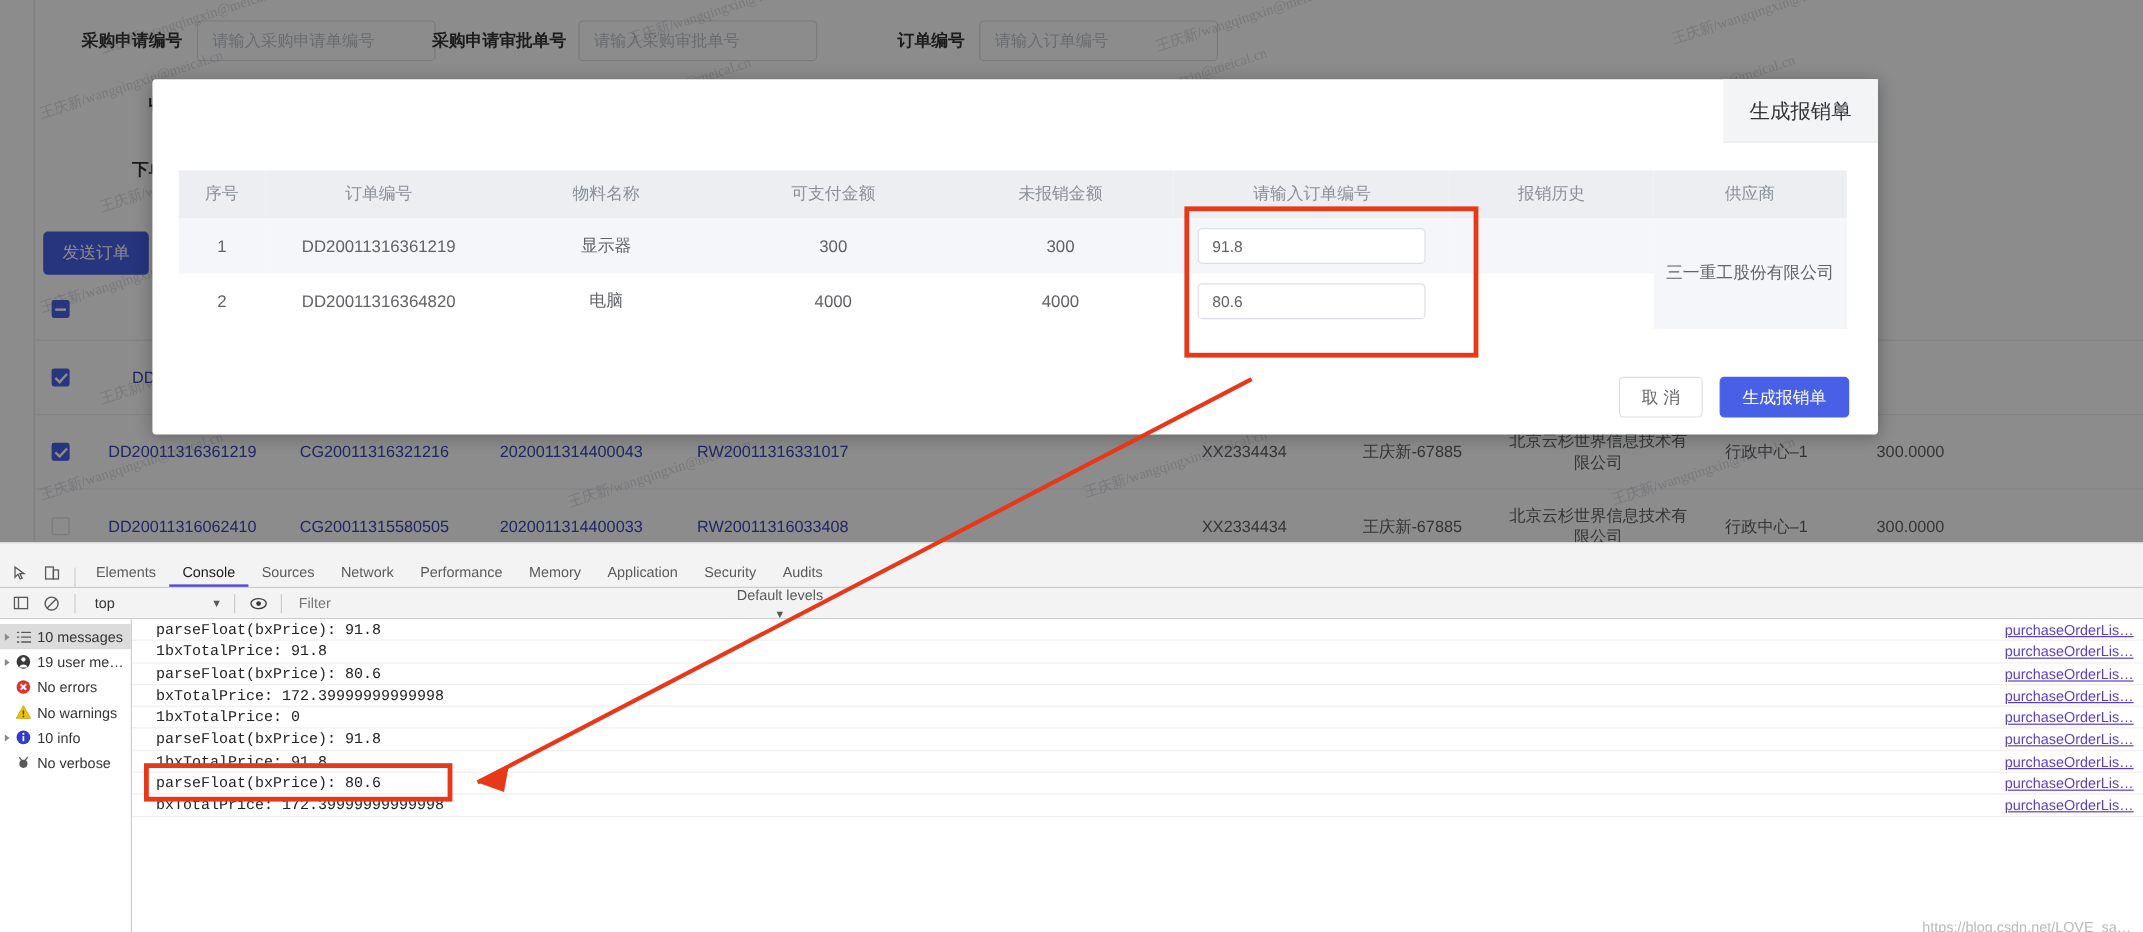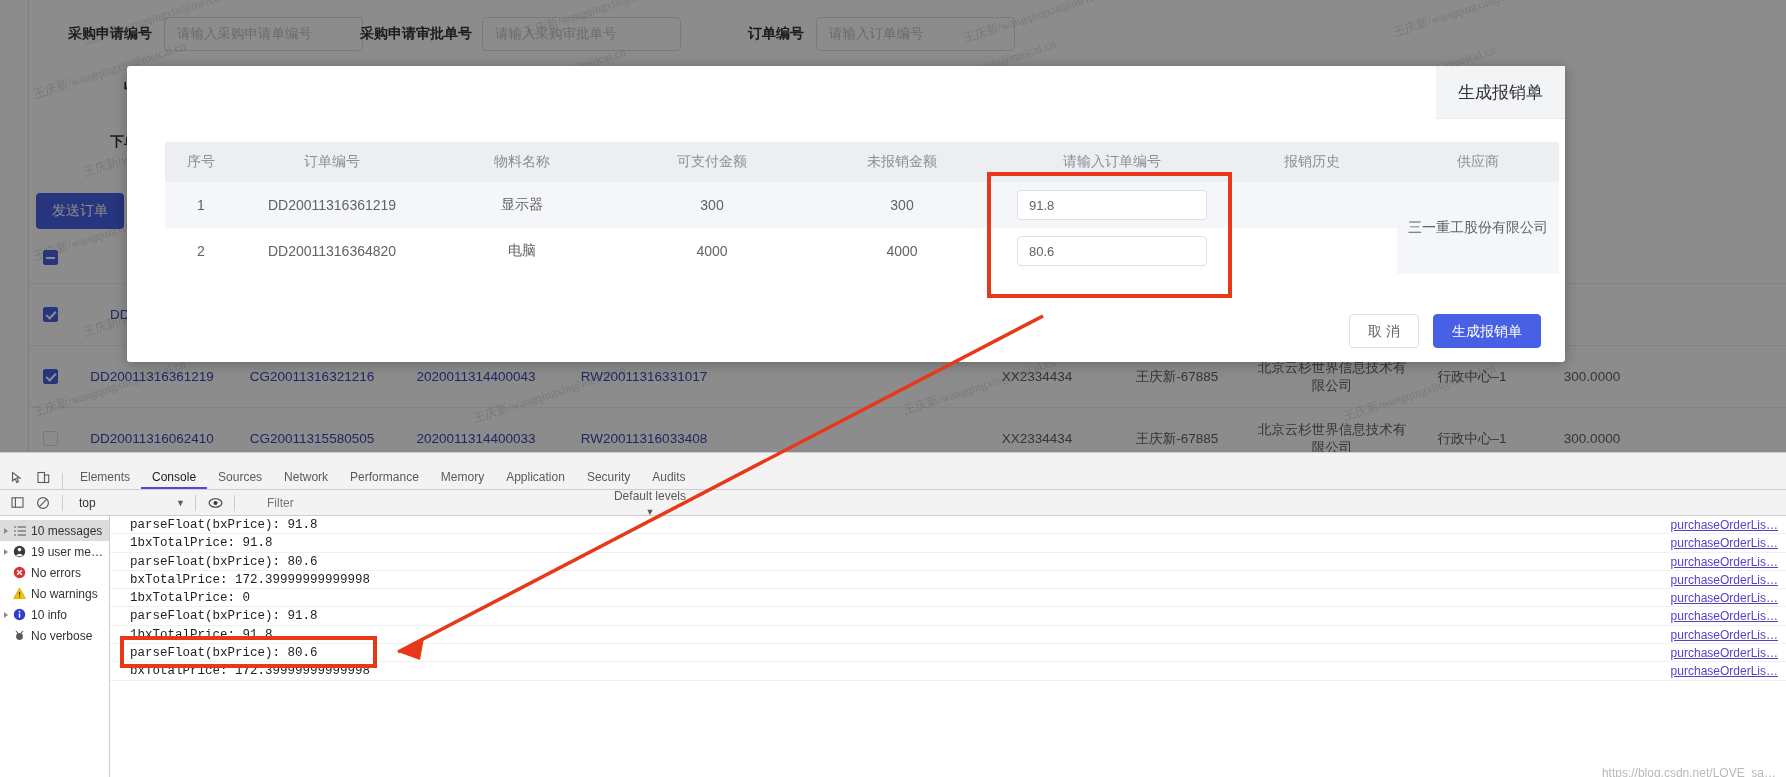--- a/index.html
+++ b/index.html
@@ -89,21 +89,21 @@
     height: 53px; background: #f3f4f6; border-bottom: 1px solid #ececec;
     display: flex; align-items: center; padding: 0 22px; position: relative;
   }
   .modal-title { font-size: 17px; color: #303133; }
   .modal-close {
     position: absolute; right: 20px; top: 50%; transform: translateY(-50%);
     width: 22px; height: 22px; cursor: pointer; color: #909399;
     display: flex; align-items: center; justify-content: center; font-size: 20px;
     line-height: 1;
   }
-  .modal-body { padding: 23px 6px 0 22px; flex: 1; position: relative; }
+  .modal-body { padding: 23px 26px 0 22px; flex: 1; position: relative; }
 
   .mtable { width: 100%; border-collapse: collapse; font-size: 14px; }
   .mtable th {
     background: #eceef2; color: #8a8f99; font-weight: normal;
     height: 40px; text-align: center; font-size: 14px;
   }
   .mtable td {
     height: 46px; text-align: center; color: #606266; font-size: 14px;
     background: #f5f6fa;
   }
@@ -154,21 +154,21 @@
   .dt-filterbar {
     height: 26px; display: flex; align-items: center; background: #f3f3f3;
     border-bottom: 1px solid #cdcdcd; padding-left: 4px; font-size: 12px; gap: 0;
   }
   .ctx-select {
     width: 116px; height: 18px; display: flex; align-items: center;
     justify-content: space-between; padding: 0 4px 0 6px; color: #333;
     cursor: pointer; margin-left: 4px;
   }
   .filter-input {
-    margin-left: 24px; border: none; background: transparent; outline: none;
+    margin-left: 6px; border: none; background: transparent; outline: none;
     font-size: 12px; color: #757575; width: 300px; font-family: inherit;
   }
   .levels {
     margin-left: auto; margin-right: 1100px; color: #5a5a5a; font-size: 12px;
     display: flex; align-items: center; gap: 4px; cursor: pointer; flex-direction: column;
   }
 
   .dt-main { display: flex; height: 272px; }
   .dt-sidebar {
     width: 110px; border-right: 1px solid #cdcdcd; background: #fff;

